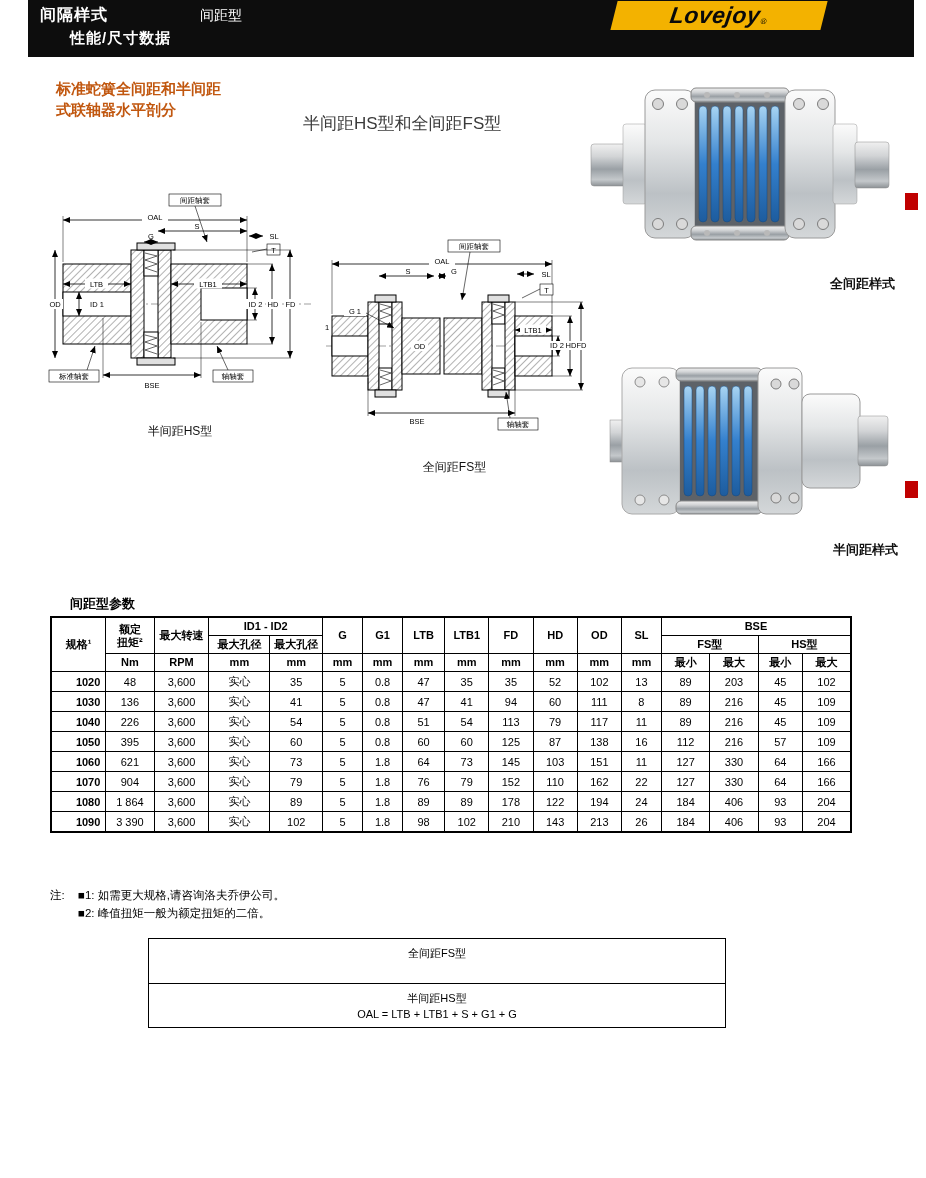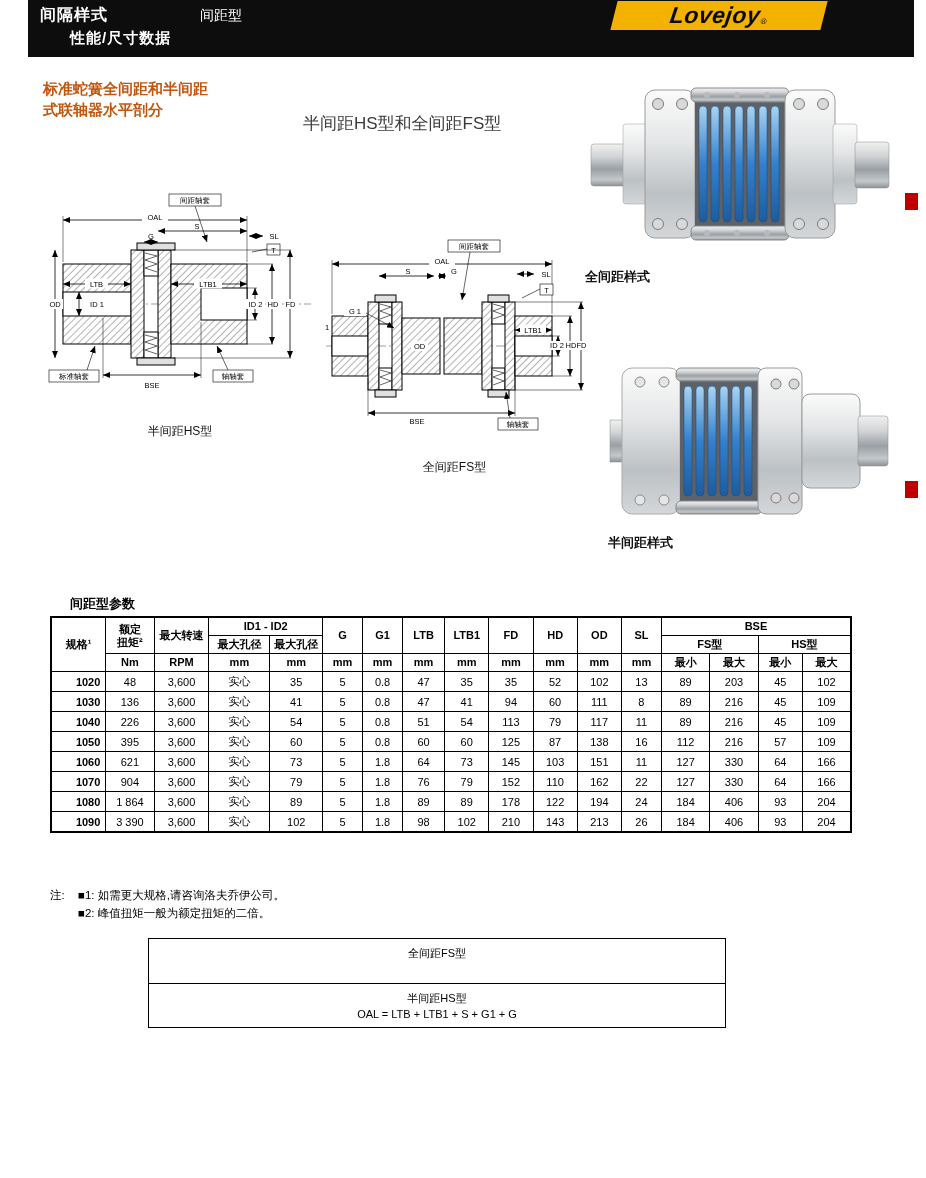--- a/index.html
+++ b/index.html
@@ -10,42 +10,42 @@
   
   .topbar { position:absolute; left:28px; top:0; width:886px; height:57px; background:#0d0d0d; }
   .bar-title { position:absolute; left:12px; top:5px; font-size:16px; font-weight:bold; color:#fff; letter-spacing:1px; }
   .bar-category { position:absolute; left:172px; top:7px; font-size:14px; color:#fff; }
   .bar-subtitle { position:absolute; left:12px; top:29px; font-size:15px; font-weight:bold; color:#fff; letter-spacing:1px;margin-left:30px; }
   .logo { position:absolute; right:90px; top:1px; width:210px; height:29px; background:#F3B200;
           transform:skewX(-14deg); display:flex; align-items:center; justify-content:center; }
   .logo-text { transform:skewX(6deg); font-size:23px; font-weight:bold; font-style:italic; color:#0a0a0a; letter-spacing:.5px; }
   .logo-reg { transform:skewX(6deg); font-size:8px; align-self:flex-end; margin:0 0 4px 2px; }
 
-  .intro-heading { position:absolute; left:43px; top:78px; font-size:15px; font-weight:bold;
+  .intro-heading { position:absolute; left:56px; top:78px; font-size:15px; font-weight:bold;
                    color:#C1570F; line-height:21px; }
   .types-line { position:absolute; left:303px; top:112px; font-size:17px; color:#3a3a3a; }
 
   .diagram { position:absolute; }
   #diagram-hs { left:45px; top:192px; width:270px; }
   #diagram-fs { left:322px; top:238px; width:265px; }
   .diagram-caption { text-align:center; font-size:12px; margin-top:2px; color:#111; }
 
   svg text { font-family:"Liberation Sans","DejaVu Sans",sans-serif; fill:#000; }
   .part   { stroke:#000; stroke-width:1; }
   .dim    { stroke:#000; stroke-width:.8; fill:none; }
   .ext    { stroke:#000; stroke-width:.5; }
   .leader { stroke:#000; stroke-width:.6; fill:none; }
   .cl     { stroke:#777; stroke-width:.7; stroke-dasharray:9 3 2 3; }
   .lblbox { fill:#fff; stroke:#000; stroke-width:.6; }
   .lblbg  { fill:#fff; }
   text.dimlbl { font-size:7.5px; text-anchor:middle; }
 
   #photo-full { position:absolute; left:585px; top:64px; width:310px; }
   #photo-half { position:absolute; left:608px; top:350px; width:290px; }
-  .photo-caption { text-align:left; font-size:13px; font-weight:bold; margin-top:0; color:#111; }
+  .photo-caption { text-align:right; font-size:13px; font-weight:bold; margin-top:7px; color:#111; }
 
   .marker { position:absolute; width:13px; height:17px; background:#C00000; }
   #marker-1 { left:905px; top:193px; }
   #marker-2 { left:905px; top:481px; }
 
   .table-title { position:absolute; left:50px; top:595px; font-size:13px; font-weight:bold;margin-left:20px; }
   table.spec-table { position:absolute; left:50px; top:616px; width:802px; border-collapse:collapse;
                      table-layout:fixed; font-size:11px; border:2px solid #000; }
   .spec-table th, .spec-table td { border:1px solid #000; text-align:center; padding:2px 1px; overflow:hidden; }
   .spec-table thead th { font-weight:bold; line-height:13px; }

